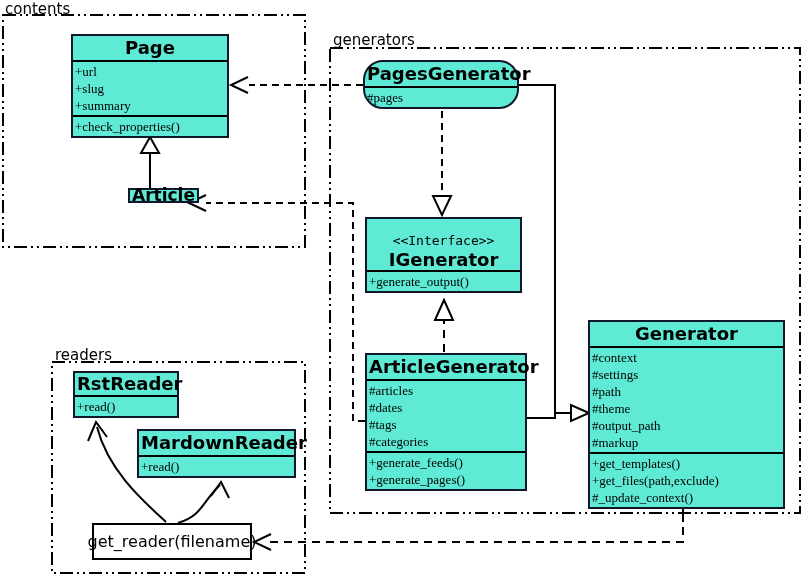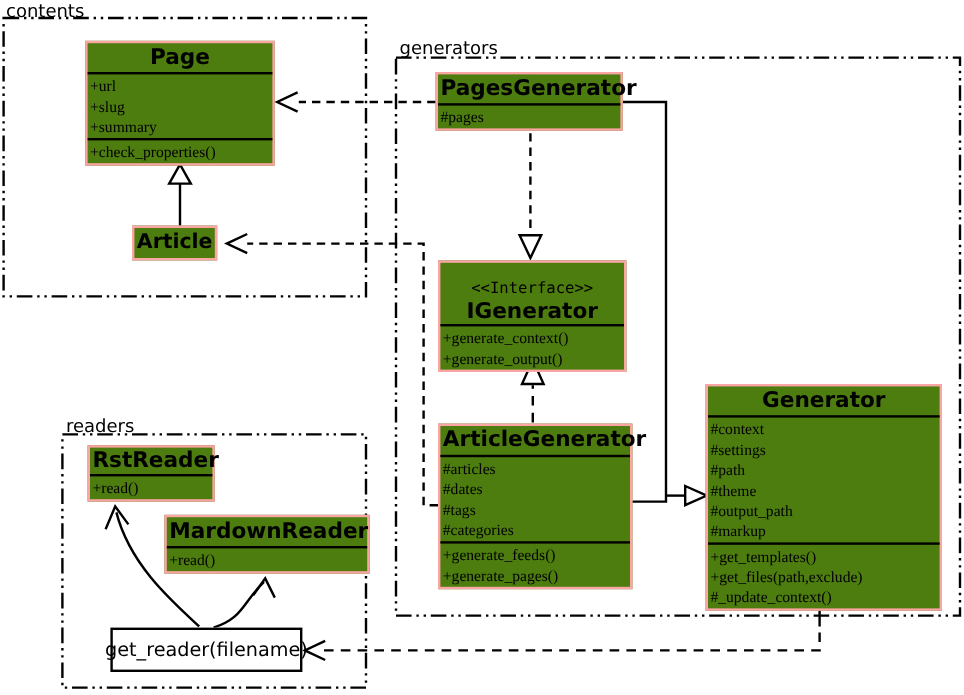--- a/index.html
+++ b/index.html
@@ -6,21 +6,21 @@
   #canvas {
     position:relative; width:803px; height:579px; background:#ffffff;
     font-family:"DejaVu Sans", sans-serif; overflow:hidden;
   }
   #wires { position:absolute; left:0; top:0; width:803px; height:579px; }
   .pkg-label {
     position:absolute; font:15px "DejaVu Sans", sans-serif; color:#000;
     background:transparent; white-space:nowrap;
   }
   .uml-class {
-    position:absolute; background:#4d7c0f; border:2px solid #fca5a5;
+    position:absolute; background:#5eead4; border:2px solid #0f172a;
     box-sizing:border-box; color:#000;
   }
   .uml-title {
     font-weight:bold; font-size:18px; line-height:24px; text-align:center;
     font-family:"DejaVu Sans", sans-serif; padding:0 2px; white-space:nowrap;
   }
   .uml-sec { border-top:2px solid #000; padding:1px 2px; }
   .uml-member {
     font-family:Liberation Serif, serif; font-size:13px; line-height:17px;
     white-space:pre; color:#000;
@@ -94,36 +94,35 @@
     <div class="uml-sec">
       <div class="uml-member">+url</div>
       <div class="uml-member">+slug</div>
       <div class="uml-member">+summary</div>
     </div>
     <div class="uml-sec">
       <div class="uml-member">+check_properties()</div>
     </div>
   </div>
 
-  <div class="uml-class center-title" style="left:110px;top:188px;width:71px;height:29px;">
+  <div class="uml-class center-title" style="left:128px;top:188px;width:71px;height:15px;">
     <div class="uml-title" style="font-size:17px;line-height:21px;">Article</div>
   </div>
 
-  <div class="uml-class" style="left:363px;top:60px;width:156px;">
+  <div class="uml-class" style="left:363px;top:60px;width:156px;border-radius:20px;">
     <div class="uml-title">PagesGenerator</div>
     <div class="uml-sec">
       <div class="uml-member">#pages</div>
     </div>
   </div>
 
   <div class="uml-class" style="left:365px;top:217px;width:157px;">
     <div class="stereotype">&lt;&lt;Interface&gt;&gt;</div>
     <div class="uml-title" style="line-height:21px;">IGenerator</div>
     <div class="uml-sec">
-      <div class="uml-member">+generate_context()</div>
       <div class="uml-member">+generate_output()</div>
     </div>
   </div>
 
   <div class="uml-class" style="left:365px;top:353px;width:162px;">
     <div class="uml-title">ArticleGenerator</div>
     <div class="uml-sec">
       <div class="uml-member">#articles</div>
       <div class="uml-member">#dates</div>
       <div class="uml-member">#tags</div>
@@ -152,21 +151,21 @@
     </div>
   </div>
 
   <div class="uml-class" style="left:73px;top:371px;width:106px;">
     <div class="uml-title" style="line-height:22px;">RstReader</div>
     <div class="uml-sec">
       <div class="uml-member">+read()</div>
     </div>
   </div>
 
-  <div class="uml-class" style="left:137px;top:429px;width:171px;">
+  <div class="uml-class" style="left:137px;top:429px;width:159px;">
     <div class="uml-title">MardownReader</div>
     <div class="uml-sec">
       <div class="uml-member">+read()</div>
     </div>
   </div>
 
   <div class="plainbox" style="left:92px;top:523px;width:160px;height:37px;">
     <span>get_reader(filename)</span>
   </div>
 

